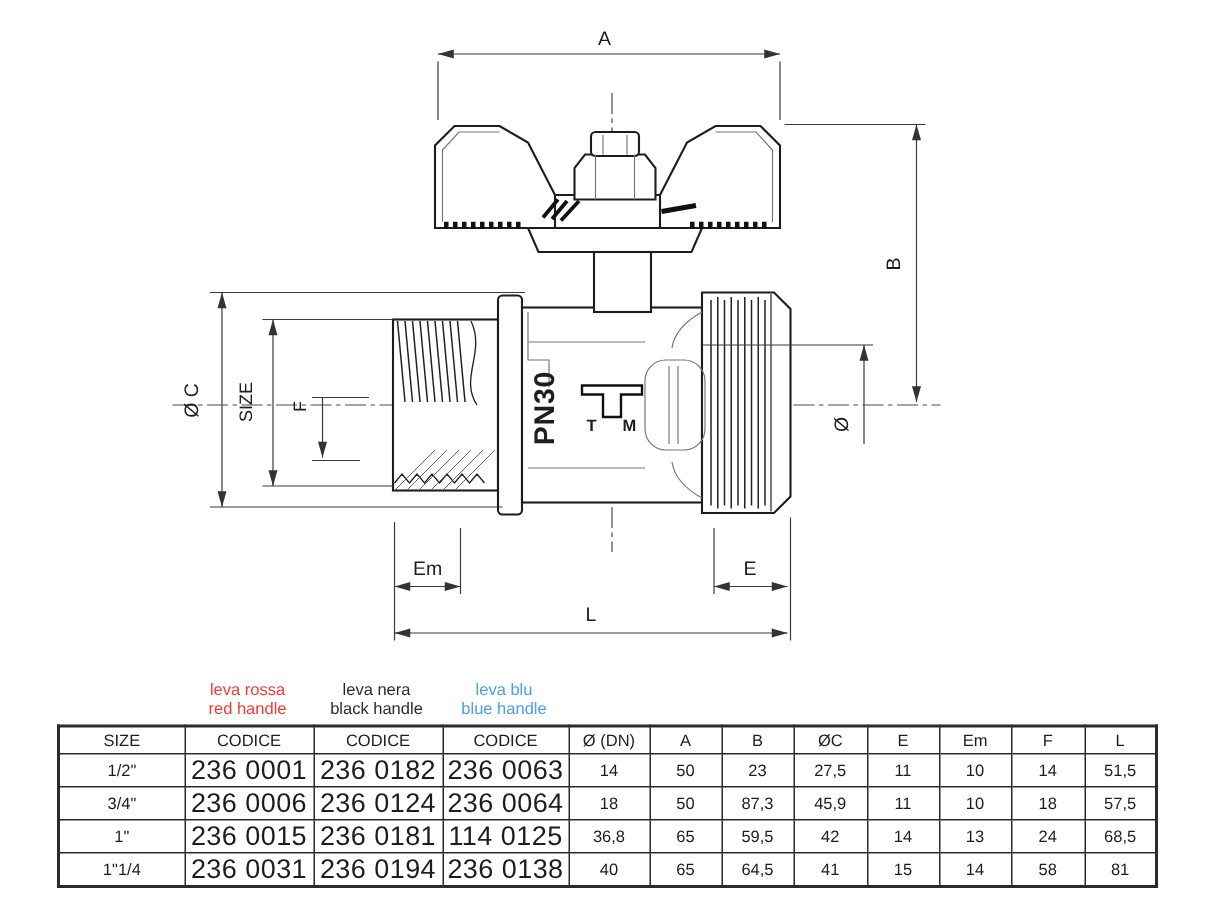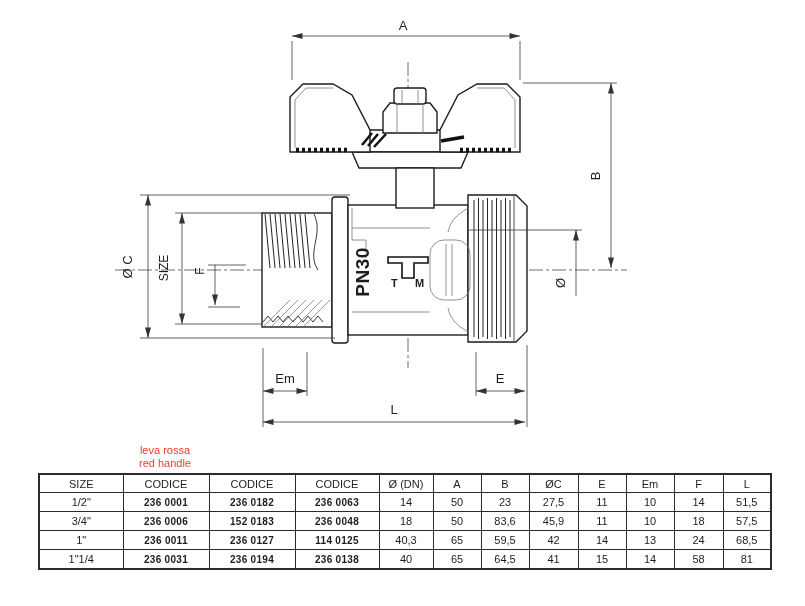--- a/index.html
+++ b/index.html
@@ -6,29 +6,29 @@
   body{width:805px;height:606px;position:relative;font-family:"Liberation Sans",sans-serif;-webkit-font-smoothing:antialiased;}
   #stage{position:absolute;left:0;top:0;width:805px;height:606px;background:#fff;overflow:hidden;}
   #drawing{position:absolute;left:0;top:0;}
   svg text{font-family:"Liberation Sans",sans-serif;fill:#1d1d1d;}
   .dimtxt{font-size:13px;}
   .dimtxt-small{font-size:12px;}
   .bodytxt{font-size:19px;font-weight:bold;letter-spacing:0.5px;}
   .logoletter{font-size:11px;font-weight:bold;}
 
   
-  #tablewrap{position:absolute;left:38px;top:444px;width:732px;}
+  #tablewrap{position:absolute;left:38px;top:454px;width:732px;}
   #legendrow{position:relative;height:29px;}
   .legend-item{position:absolute;top:0;text-align:center;font-size:11px;line-height:13px;}
   .legend-item div{white-space:nowrap;}
   table{border-collapse:collapse;table-layout:fixed;width:732px;}
   td{border:1px solid #2b2b2b;text-align:center;vertical-align:middle;
      font-size:11px;color:#1d1d1d;height:18px;padding:0;overflow:hidden;white-space:nowrap;}
   tr.hdr td{height:17px;}
-  td.codice{font-weight:bold;font-size:10px;letter-spacing:0.3px;}
+  td.codice{font-weight:normal;font-size:18px;letter-spacing:0.3px;}
   table{border:2px solid #2b2b2b;}
 </style>
 </head>
 <body>
 
 <div id="stage">
 
   <svg id="drawing" width="805" height="444" viewBox="0 0 805 444">
     <defs>
       <marker id="arr" markerWidth="12" markerHeight="8" refX="11.5" refY="4" orient="auto-start-reverse" markerUnits="userSpaceOnUse">
@@ -179,20 +179,28 @@
     <text class="dimtxt" x="500" y="383" text-anchor="middle">E</text>
     <text class="dimtxt" x="394" y="414" text-anchor="middle">L</text>
   </svg>
 
   <div id="tablewrap">
     <div id="legendrow">
         <div class="legend-item" style="left: 84px; width: 86px; color: rgb(238, 59, 51);">
           <div>leva rossa</div>
           <div>red handle</div>
         </div>
+        <div class="legend-item" style="left: 170px; width: 86px; color: rgb(43, 43, 43);">
+          <div>leva nera</div>
+          <div>black handle</div>
+        </div>
+        <div class="legend-item" style="left: 256px; width: 84px; color: rgb(74, 160, 226);">
+          <div>leva blu</div>
+          <div>blue handle</div>
+        </div>
       </div>
     <table>
       <colgroup>
         <col style="width:84px">
           <col style="width:86px">
           <col style="width:86px">
           <col style="width:84px">
         <col style="width:54px">
           <col style="width:48px">
           <col style="width:48px">
@@ -227,37 +235,37 @@
             <td>23</td>
             <td>27,5</td>
             <td>11</td>
             <td>10</td>
             <td>14</td>
             <td>51,5</td>
           </tr>
           <tr>
             <td>3/4"</td>
             <td class="codice">236 0006</td>
-            <td class="codice">152 0183</td>
-            <td class="codice">236 0048</td>
+            <td class="codice">236 0124</td>
+            <td class="codice">236 0064</td>
             <td>18</td>
             <td>50</td>
-            <td>83,6</td>
+            <td>87,3</td>
             <td>45,9</td>
             <td>11</td>
             <td>10</td>
             <td>18</td>
             <td>57,5</td>
           </tr>
           <tr>
             <td>1"</td>
-            <td class="codice">236 0011</td>
-            <td class="codice">236 0127</td>
+            <td class="codice">236 0015</td>
+            <td class="codice">236 0181</td>
             <td class="codice">114 0125</td>
-            <td>40,3</td>
+            <td>36,8</td>
             <td>65</td>
             <td>59,5</td>
             <td>42</td>
             <td>14</td>
             <td>13</td>
             <td>24</td>
             <td>68,5</td>
           </tr>
           <tr>
             <td>1"1/4</td>

